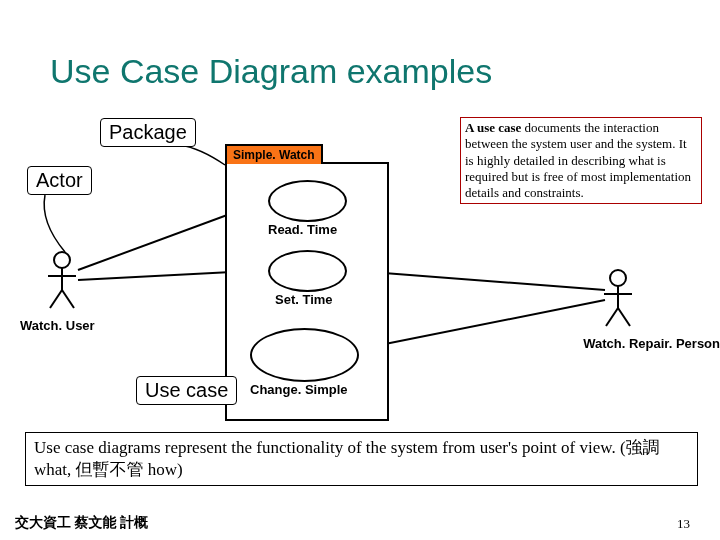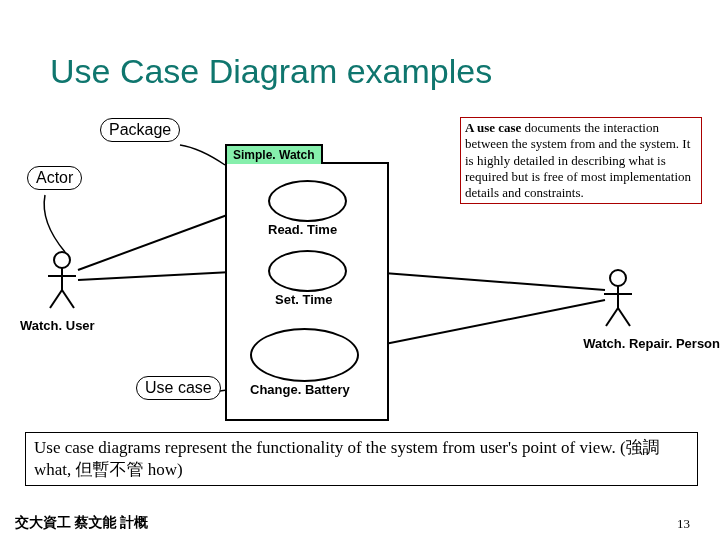--- a/index.html
+++ b/index.html
@@ -17,38 +17,38 @@
     top: 20px;
     left: 50px;
     font-size: 34px;
     font-weight: normal;
     color: #0f766e;
     margin-top: 32px;
   }
   .callout {
     position: absolute;
     border: 1.5px solid #000;
-    border-radius: 12px;
+    border-radius: 4px;
     background: #fff;
-    font-size: 16px;
+    font-size: 20px;
     font-family: Arial, sans-serif;
     padding: 2px 8px;
     z-index: 5;
   }
   .package-box {
     position: absolute;
     border: 2px solid #000;
     background: #fff;
     z-index: 2;
   }
   .package-tab {
     position: absolute;
     border: 2px solid #000;
     border-bottom: none;
-    background: #86efac;
+    background: #f97316;
     font-weight: bold;
     font-size: 12px;
     padding: 2px 6px;
     z-index: 3;
     font-family: Verdana, sans-serif;
   }
   .usecase {
     position: absolute;
     border: 2px solid #000;
     border-radius: 50%;
@@ -135,21 +135,21 @@
 <div class="package-tab" style="top:144px; left:225px;">Simple. Watch</div>
 <div class="package-box" style="top:162px; left:225px; width:160px; height:255px;"></div>
 
 <div class="usecase" style="top:180px; left:268px; width:75px; height:38px;"></div>
 <div class="usecase-label" style="top:222px; left:268px;">Read. Time</div>
 
 <div class="usecase" style="top:250px; left:268px; width:75px; height:38px;"></div>
 <div class="usecase-label" style="top:292px; left:275px;">Set. Time</div>
 
 <div class="usecase" style="top:328px; left:250px; width:105px; height:50px;"></div>
-<div class="usecase-label" style="top:382px; left:250px;">Change. Battery</div>
+<div class="usecase-label" style="top:382px; left:250px;">Change. Simple</div>
 
 <div class="actor" style="top:250px; left:42px;">
   <svg width="40" height="60">
     <circle cx="20" cy="10" r="8" stroke="#000" stroke-width="2" fill="none"></circle>
     <line x1="20" y1="18" x2="20" y2="40" stroke="#000" stroke-width="2"></line>
     <line x1="6" y1="26" x2="34" y2="26" stroke="#000" stroke-width="2"></line>
     <line x1="20" y1="40" x2="8" y2="58" stroke="#000" stroke-width="2"></line>
     <line x1="20" y1="40" x2="32" y2="58" stroke="#000" stroke-width="2"></line>
   </svg>
 </div>
@@ -167,19 +167,19 @@
 <div class="actor-label" style="top:336px; left:520px; width:200px; text-align:right;">Watch. Repair. Person</div>
 
 <svg class="line" style="top:0; left:0;" width="720" height="540">
   <line x1="78" y1="270" x2="268" y2="200" stroke="#000" stroke-width="2"></line>
   <line x1="78" y1="280" x2="268" y2="270" stroke="#000" stroke-width="2"></line>
   <line x1="605" y1="290" x2="345" y2="270" stroke="#000" stroke-width="2"></line>
   <line x1="605" y1="300" x2="355" y2="350" stroke="#000" stroke-width="2"></line>
 </svg>
 
 <div class="definition-box" style="top:117px; left:460px; width:232px;">
-  <b>A use case</b><span> documents the interaction between the system from and the system. It is highly detailed in describing what is required but is free of most implementation details and constraints.</span>
+  <b>A use case</b><span> documents the interaction between the system user and the system. It is highly detailed in describing what is required but is free of most implementation details and constraints.</span>
 </div>
 
 <div class="bottom-box" style="top:432px; left:25px; width:655px;">Use case diagrams represent the functionality of the system from user's point of view. (強調 what, 但暫不管 how)</div>
 
 <div class="footer-left">交大資工 蔡文能 計概</div>
 <div class="footer-right">13</div>
 
 </body></html>

